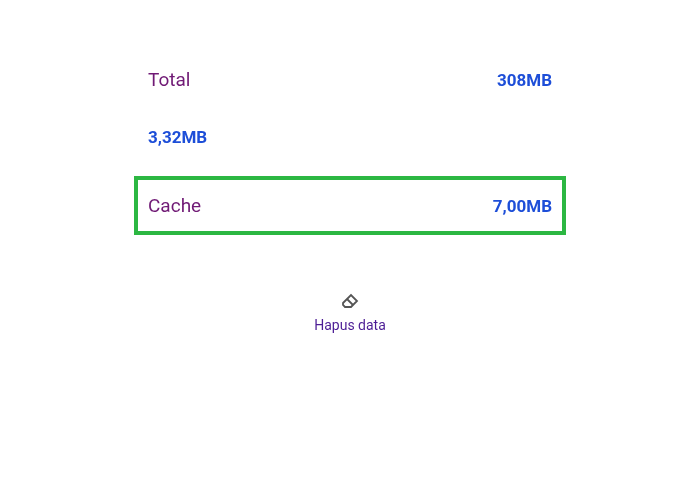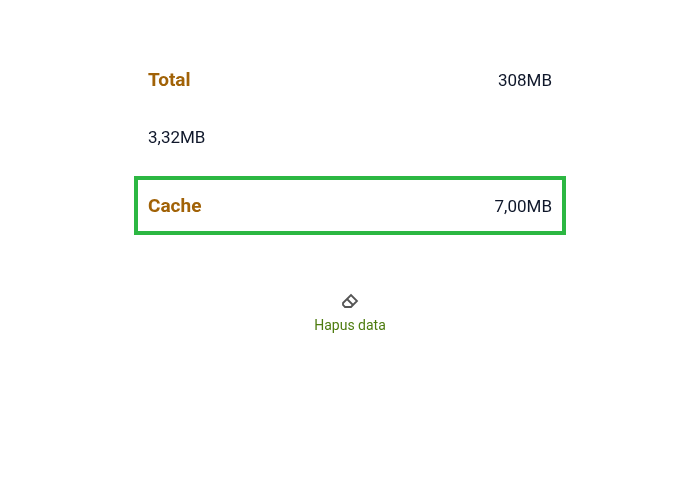--- a/index.html
+++ b/index.html
@@ -18,27 +18,27 @@
       padding: 50px 138px 0 138px;
     }
     .row {
       display: flex;
       justify-content: space-between;
       align-items: center;
       padding: 18px 10px;
     }
     .row-label {
       font-size: 19px;
-      font-weight: 700;
-      color: #a16207;
+      font-weight: 400;
+      color: #701a75;
     }
     .row-value {
       font-size: 17px;
-      color: #0f172a;
-      font-weight: 400;
+      color: #1d4ed8;
+      font-weight: 700;
     }
     .highlight-row {
       border: 4px solid #2cb742;
       padding: 14px 10px;
       margin: 11px -4px;
     }
     .clear-section {
       display: flex;
       flex-direction: column;
       align-items: center;
@@ -47,21 +47,21 @@
     }
     .clear-icon {
       width: 26px;
       height: 26px;
       display: flex;
       align-items: center;
       justify-content: center;
     }
     .clear-label {
       font-size: 14px;
-      color: #4d7c0f;
+      color: #4c1d95;
       font-weight: 400;
     }
   </style>
 </head>
 <body>
 
 <div class="content">
   <div class="row">
     <span class="row-label">Total</span>
     <span class="row-value">308MB</span>

